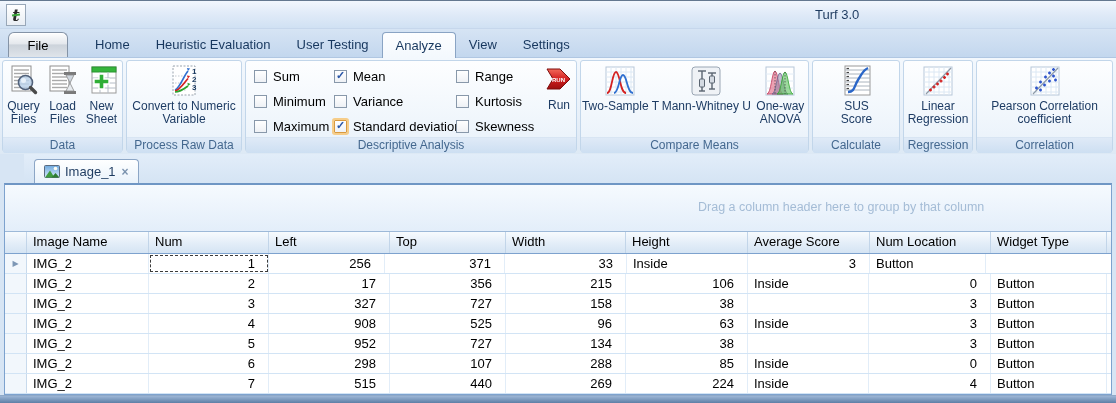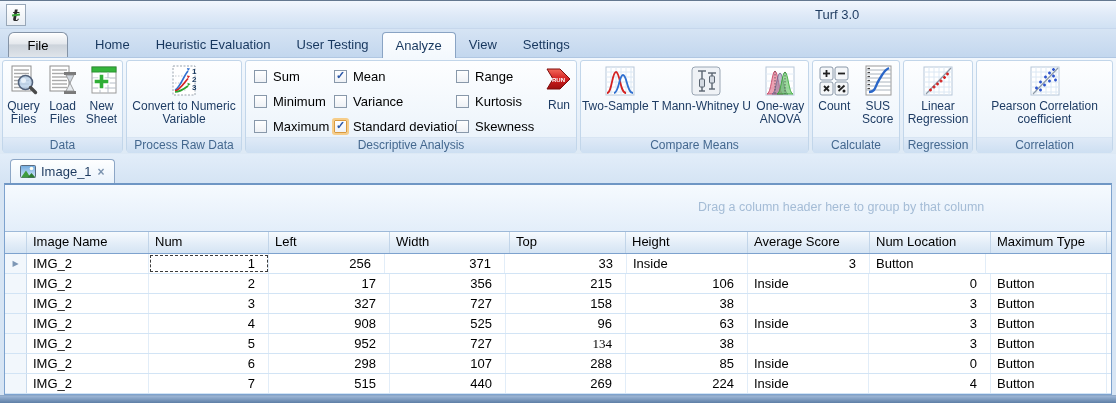--- a/index.html
+++ b/index.html
@@ -56,21 +56,21 @@
   .cbitem{ display:flex; align-items:center; height:14px; margin-bottom:11px; font-size:13px; color:#000; white-space:nowrap;}
   .cbbox{ width:13px; height:13px; border:1px solid #8898aa; background:linear-gradient(#ffffff,#eef1f5);
     position:relative; margin-right:6px; flex:0 0 auto;}
   .cbbox.focus{ border-color:#d89a40; box-shadow:0 0 0 2px #f6cd8a; border-radius:1px;}
   .ck{ position:absolute; left:1px; top:-2px; font-size:11px; font-weight:bold; color:#2b57a8; line-height:13px;}
   .runbtn{ position:absolute; left:295px; top:5px; width:36px; text-align:center;
     font-size:12px; color:#1e3c64; }
   .runbtn svg{ width:28px; height:26px; display:block; margin:0 auto 6px; }
 
   
-  .doctabs{ height:29px; padding:5px 0 0 10px; background:linear-gradient(#e2edf9,#d5e4f4); display:flex; }
+  .doctabs{ height:29px; padding:5px 0 0 10px; background:linear-gradient(#e2edf9,#d5e4f4); display:flex;margin-left:24px; }
   .doctab{ height:24px; display:flex; align-items:center; padding:0 9px;
     background:linear-gradient(#feffff,#e9f2fb); border:1px solid #8ca6c6; border-bottom:none;
     border-radius:4px 4px 0 0; font-size:13px; color:#1d3a5f; position:relative; z-index:2; }
   .doctab svg{ width:16px; height:13px; margin-right:5px; }
   .doctab .close{ color:#7a92ae; font-size:12px; font-weight:bold; margin-left:6px; cursor:default;}
 
   
   .panel{ position:absolute; left:4px; right:4px; top:182px; bottom:8px;
     background:#fff; border:1px solid #7da2ce; border-top:2px solid #6f96c4; overflow:hidden; }
   .grouppanel{ height:46px; background:linear-gradient(#f6fafe,#e3eefa); position:relative; }
@@ -326,41 +326,20 @@
             </g>
           </svg>
           <span>One-way ANOVA</span>
         </div>
       </div>
       <div class="rlabel">Compare Means</div>
     </div>
 
     <div class="rgroup" style="width:88px">
       <div class="rcontent">
-        <div class="bigbtn btn-count">
-          <svg viewBox="0 0 34 34">
-            <g>
-              <rect x="3" y="3" width="13" height="13" rx="2" fill="#f5f7f9" stroke="#8a98a8"></rect>
-              <rect x="18" y="3" width="13" height="13" rx="2" fill="#f5f7f9" stroke="#8a98a8"></rect>
-              <rect x="3" y="18" width="13" height="13" rx="2" fill="#f5f7f9" stroke="#8a98a8"></rect>
-              <rect x="18" y="18" width="13" height="13" rx="2" fill="#f5f7f9" stroke="#8a98a8"></rect>
-            </g>
-            <g stroke="#222" stroke-width="1.8">
-              <line x1="6" y1="9.5" x2="13" y2="9.5"></line>
-                <line x1="9.5" y1="6" x2="9.5" y2="13"></line>
-              <line x1="21" y1="9.5" x2="28" y2="9.5"></line>
-              <line x1="7" y1="22" x2="12" y2="27"></line>
-                <line x1="12" y1="22" x2="7" y2="27"></line>
-              <line x1="21.5" y1="27" x2="27.5" y2="21.5"></line>
-            </g>
-            <circle cx="22" cy="22.5" r="1.5" fill="#222"></circle>
-              <circle cx="27" cy="27" r="1.5" fill="#222"></circle>
-          </svg>
-          <span>Count</span>
-        </div>
         <div class="vsep"></div>
         <div class="bigbtn btn-sus">
           <svg viewBox="0 0 34 34">
             <rect x="5" y="2" width="25" height="29" fill="#fff" stroke="#9a9a9a"></rect>
             <g stroke="#aab4be" stroke-width="1">
               <line x1="5" y1="6" x2="30" y2="6"></line>
                 <line x1="5" y1="10" x2="30" y2="10"></line>
                 <line x1="5" y1="14" x2="30" y2="14"></line>
               <line x1="5" y1="18" x2="30" y2="18"></line>
                 <line x1="5" y1="22" x2="30" y2="22"></line>
@@ -474,26 +453,26 @@
 
   <div class="panel">
     <div class="grouppanel">
       <div class="grouphint">Drag a column header here to group by that column</div>
     </div>
     <div class="gheader">
         <div class="hcell ind"></div>
         <div class="hcell" style="width: 122px;">Image Name</div>
         <div class="hcell" style="width: 120px;">Num</div>
         <div class="hcell" style="width: 121px;">Left</div>
+        <div class="hcell" style="width: 116px;">Top</div>
         <div class="hcell" style="width: 120px;">Width</div>
-        <div class="hcell" style="width: 116px;">Top</div>
         <div class="hcell" style="width: 122px;">Height</div>
         <div class="hcell" style="width: 122px;">Average Score</div>
         <div class="hcell" style="width: 121px;">Num Location</div>
-        <div class="hcell" style="width: 116px;">Maximum Type</div>
+        <div class="hcell" style="width: 116px;">Widget Type</div>
         <div class="hcell fill"></div>
       </div>
     <div>
         <div class="grow">
           <div class="cell ind">
             <span class="arrow">▶</span>
           </div>
           <div class="cell left" style="width: 122px;">IMG_2</div>
           <div class="cell right sel" style="width: 120px;">1</div>
           <div class="cell right" style="width: 116px;">256</div>
@@ -542,21 +521,21 @@
           <div class="cell right" style="width: 122px;">3</div>
           <div class="cell left" style="width: 116px;">Button</div>
           <div class="cell fill"></div>
         </div>
         <div class="grow">
           <div class="cell ind"></div>
           <div class="cell left" style="width: 122px;">IMG_2</div>
           <div class="cell right" style="width: 120px;">5</div>
           <div class="cell right" style="width: 121px;">952</div>
           <div class="cell right" style="width: 116px;">727</div>
-          <div class="cell right" style="width: 120px; font-family: Liberation Serif, serif;">134</div>
+          <div class="cell right" style="width: 120px;">134</div>
           <div class="cell right" style="width: 122px;">38</div>
           <div class="cell left" style="width: 121px;"></div>
           <div class="cell right" style="width: 122px;">3</div>
           <div class="cell left" style="width: 116px;">Button</div>
           <div class="cell fill"></div>
         </div>
         <div class="grow">
           <div class="cell ind"></div>
           <div class="cell left" style="width: 122px;">IMG_2</div>
           <div class="cell right" style="width: 120px;">6</div>

